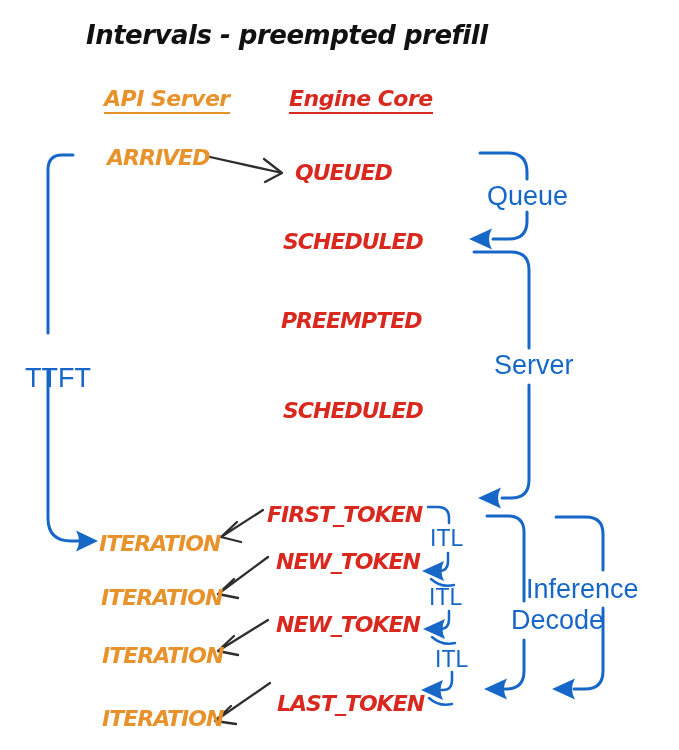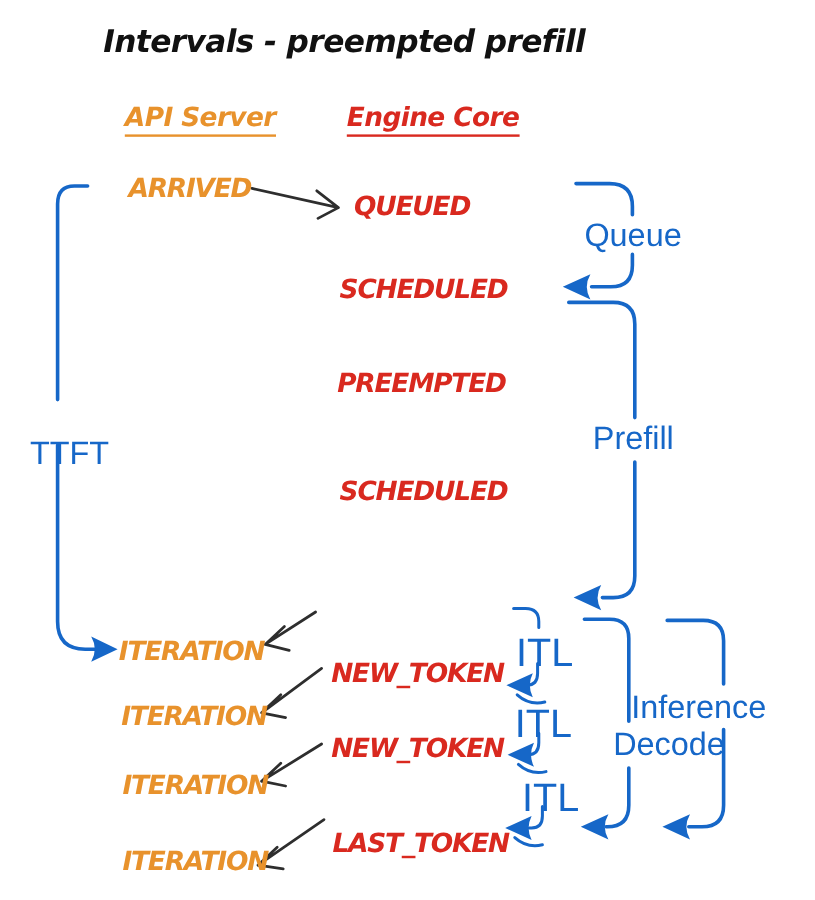--- a/index.html
+++ b/index.html
@@ -29,21 +29,21 @@
   .ev{
     font-family:"DejaVu Sans",sans-serif;font-style:italic;font-weight:600;
     font-size:22px;letter-spacing:-1px;
   }
   .api{color:var(--api-server-color);}
   .eng{color:var(--engine-core-color);}
   .ivl{
     font-family:"Liberation Sans",sans-serif;font-size:27px;
     color:var(--interval-color);
   }
-  .ivl.small{font-size:33px;}
+  .ivl.small{font-size:23px;}
   .bl{stroke:var(--interval-color);stroke-width:3;fill:none;stroke-linecap:round;stroke-linejoin:round;}
   .blthin{stroke:var(--interval-color);stroke-width:2.5;fill:none;stroke-linecap:round;stroke-linejoin:round;}
   .bf{fill:var(--interval-color);stroke:none;}
   .bk{stroke:var(--arrow-color);stroke-width:2.3;fill:none;stroke-linecap:round;stroke-linejoin:round;}
 </style>
 </head>
 <body>
 
 <div class="canvas">
 
@@ -95,26 +95,27 @@
   <div class="txt ev api" style="left:107px;top:147px;">ARRIVED</div>
   <div class="txt ev api" style="left:99px;top:533px;">ITERATION</div>
   <div class="txt ev api" style="left:101px;top:587px;">ITERATION</div>
   <div class="txt ev api" style="left:102px;top:645px;">ITERATION</div>
   <div class="txt ev api" style="left:102px;top:708px;">ITERATION</div>
 
   <div class="txt ev eng" style="left:295px;top:162px;text-align:center;">QUEUED</div>
   <div class="txt ev eng" style="left:283px;top:231px;">SCHEDULED</div>
   <div class="txt ev eng" style="left:281px;top:310px;">PREEMPTED</div>
   <div class="txt ev eng" style="left:283px;top:400px;">SCHEDULED</div>
+  <div class="txt ev eng" style="left:267px;top:504px;">FIRST_TOKEN</div>
   <div class="txt ev eng" style="left:276px;top:551px;">NEW_TOKEN</div>
   <div class="txt ev eng" style="left:276px;top:614px;">NEW_TOKEN</div>
   <div class="txt ev eng" style="left:277px;top:676px;margin-top:17px;">LAST_TOKEN</div>
 
   <div class="txt ivl" style="left:25px;top:340px;margin-top:25px;">TTFT</div>
   <div class="txt ivl" style="left:487px;top:183px;">Queue</div>
-  <div class="txt ivl" style="left:494px;top:352px;">Prefill</div>
+  <div class="txt ivl" style="left:494px;top:352px;">Server</div>
   <div class="txt ivl small" style="left:430px;top:527px;">ITL</div>
   <div class="txt ivl small" style="left:429px;top:586px;">ITL</div>
   <div class="txt ivl small" style="left:435px;top:648px;">ITL</div>
   <div class="txt ivl" style="left:479px;top:607px;margin-left:32px;">Decode</div>
   <div class="txt ivl" style="left:526px;top:576px;">Inference</div>
 
 </div>
 
 </body></html>

